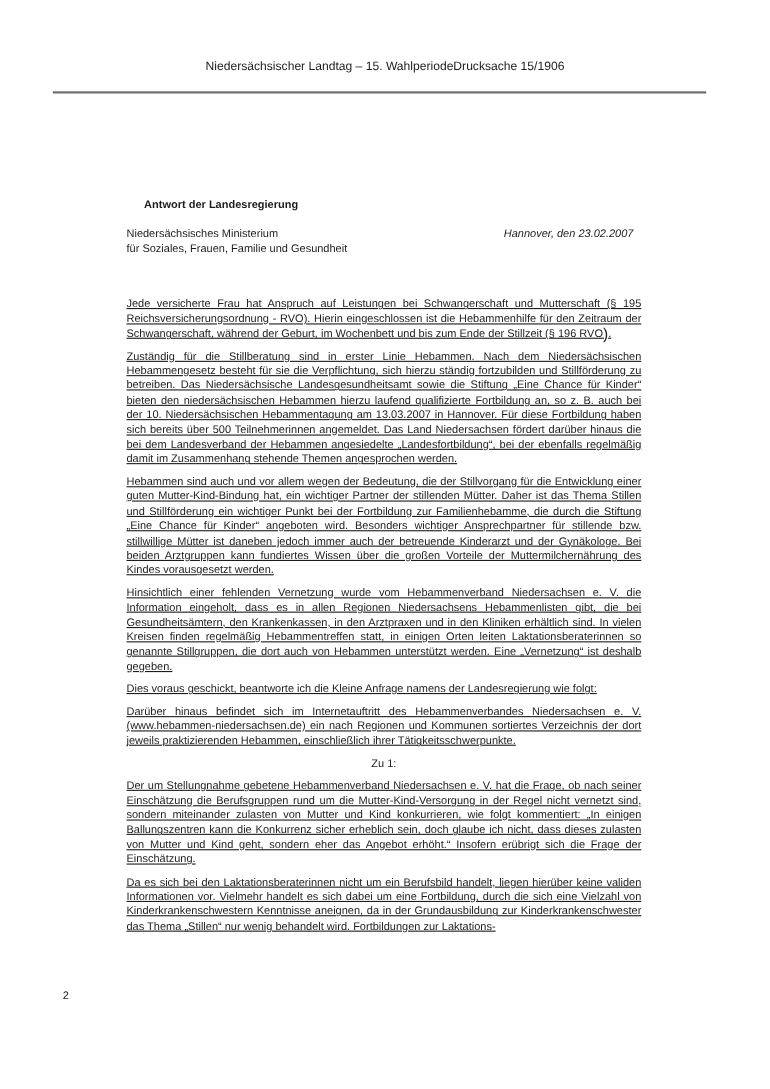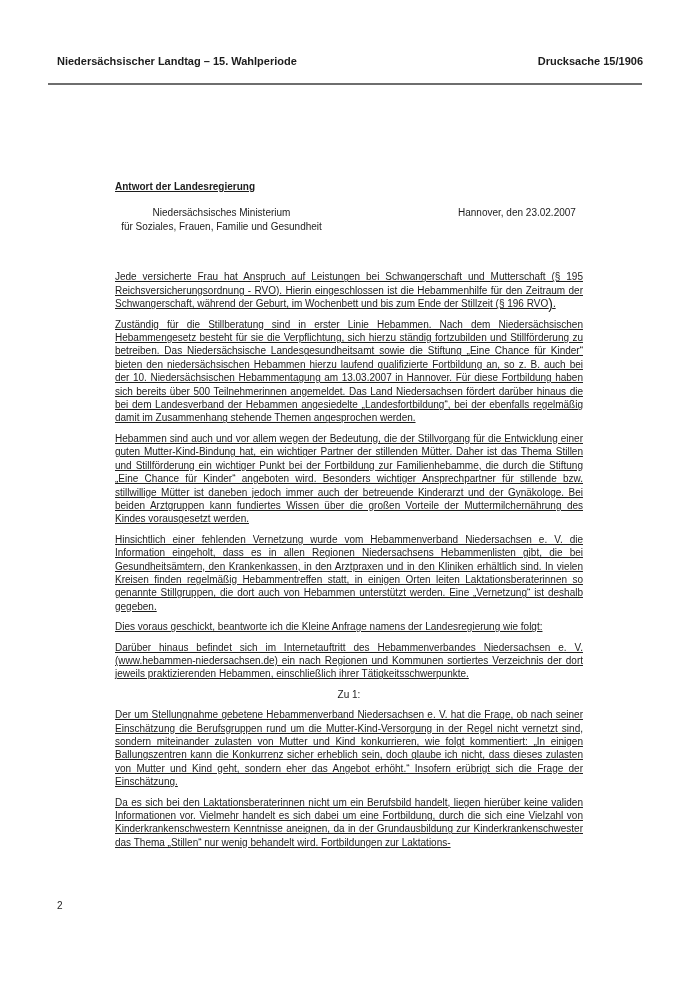--- a/index.html
+++ b/index.html
@@ -20,61 +20,60 @@
     color:var(--text-color);
     font-family:"Liberation Sans","DejaVu Sans",sans-serif;
     overflow:hidden;
   }
   .header{
     position:absolute;
     left:57px;
     right:57px;
     top:55px;
     display:flex;
-    justify-content:space-between;
+    justify-content:center;
     font-size:11px;
-    font-weight:bold;
+    font-weight:normal;
     line-height:13px;
     white-space:nowrap;
   }
   .rule{
     position:absolute;
     left:48px;
     top:83px;
     width:594px;
     height:2px;
     background:var(--divider-color);
   }
   .content{
     position:absolute;
     left:115px;
     top:180px;
     width:468px;
     font-size:10px;
     line-height:13.4px;
   }
   .heading{
-    margin:0 0 13px;
+    margin:0 16px 13px;
     font-weight:bold;
-    text-decoration:underline;
   }
   .ministry-row{
     position:relative;
     margin:0 0 24px;
     min-height:40px;
   }
   .ministry{
     width:213px;
-    text-align:center;
   }
   .date{
     position:absolute;
     left:343px;
     top:0;
     white-space:nowrap;
+    font-style:italic;
   }
   .body-p{
     margin:0 0 7px;
     text-align:justify;
     text-decoration:underline;
   }
   .label-p{
     margin:0 0 7px;
     text-align:center;
   }

